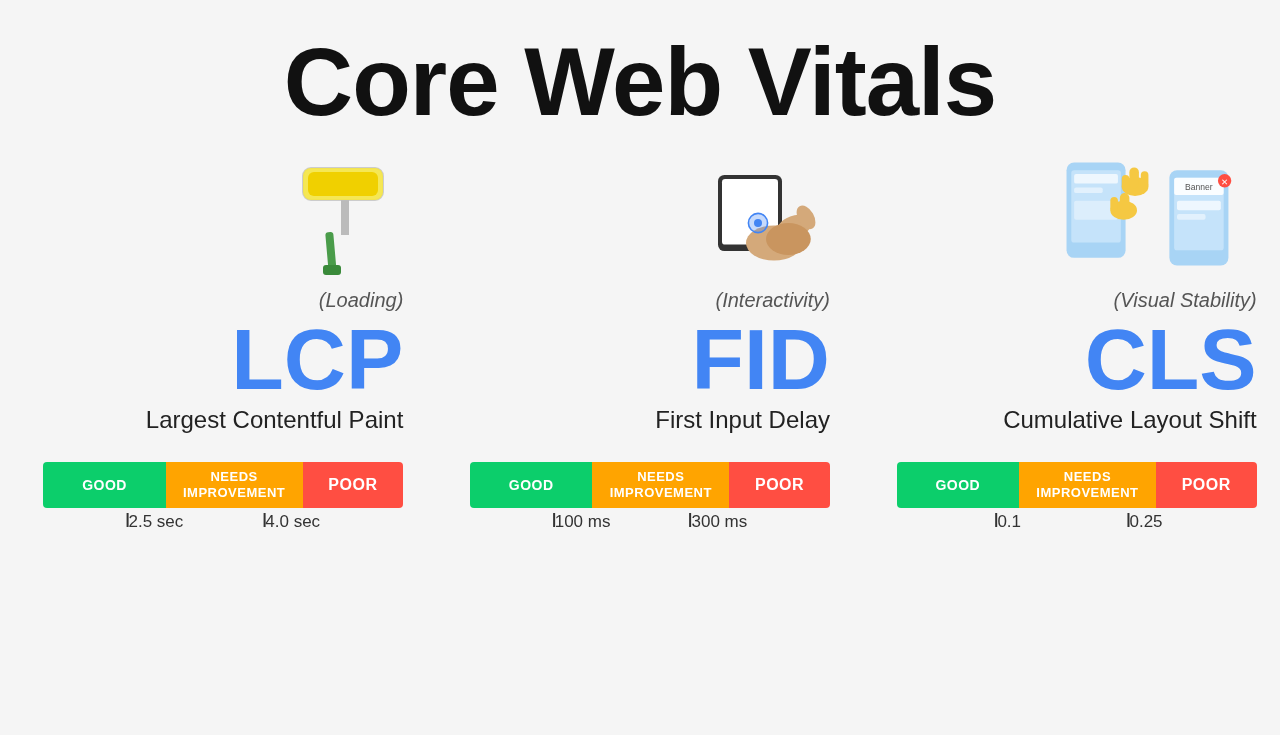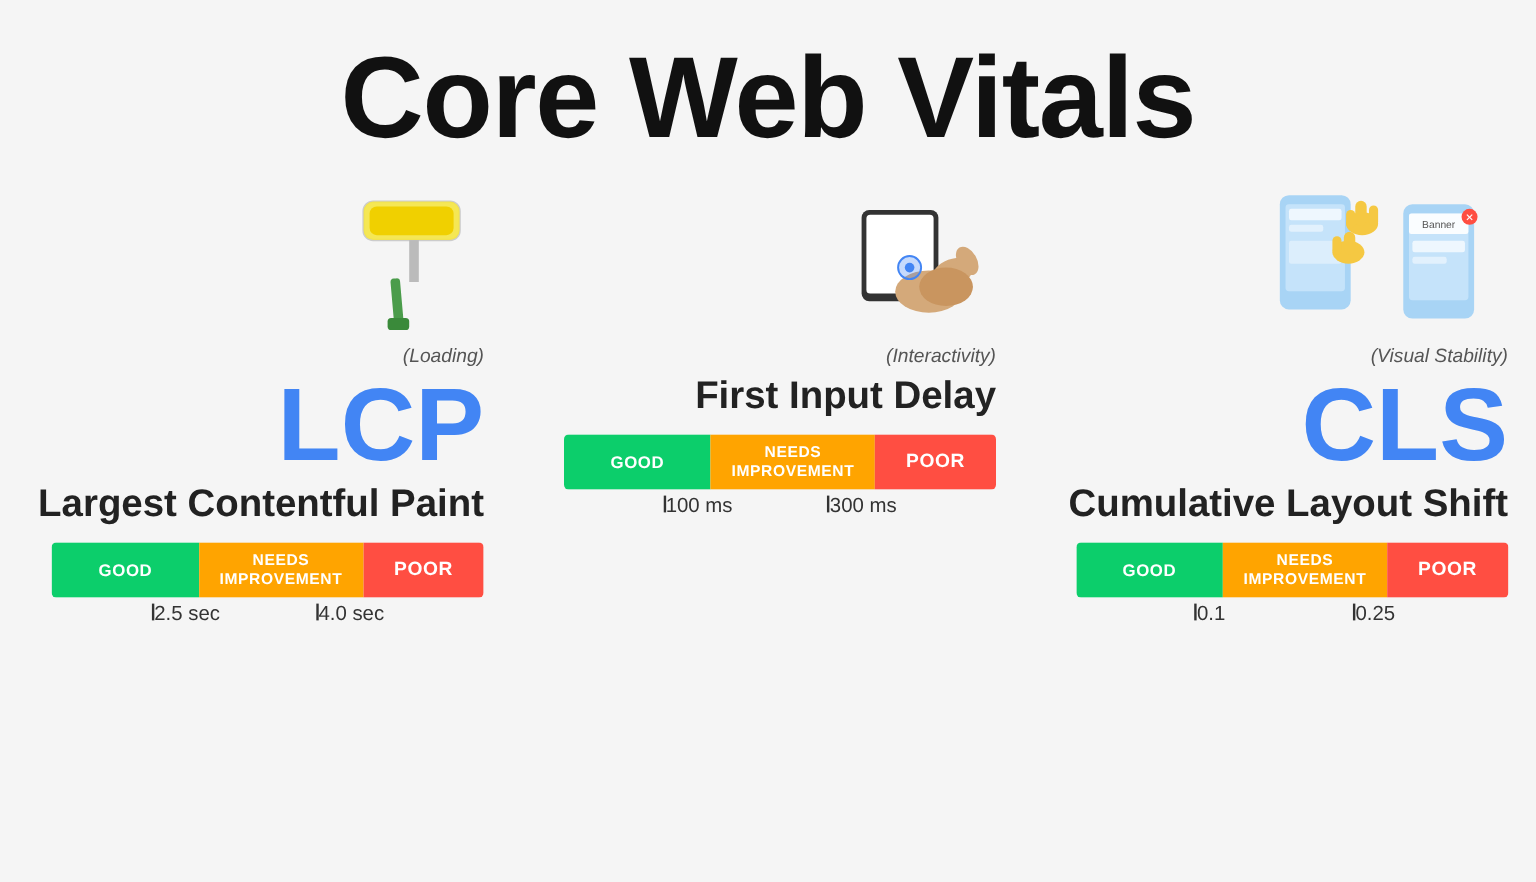--- a/index.html
+++ b/index.html
@@ -42,41 +42,41 @@
 
     .vital-icon {
       height: 140px;
       display: flex;
       align-items: center;
       justify-content: center;
       font-size: 80px;
     }
 
     .vital-category {
-      font-size: 16px;
+      font-size: 20px;
       color: #555;
       font-style: italic;
       margin-top: 4px;
       margin-bottom: 4px;
     }
 
     .vital-acronym {
       font-size: 86px;
       font-weight: 700;
       color: #4285f4;
       line-height: 1;
       margin-bottom: 4px;
     }
 
     .vital-name {
-      font-size: 32px;
-      font-weight: 700;
+      font-size: 24px;
+      font-weight: 400;
       color: #222;
       text-align: center;
-      margin-bottom: 14px;
+      margin-bottom: 28px;
     }
 
     .score-bar {
       display: flex;
       width: 360px;
       height: 46px;
       border-radius: 4px;
       overflow: hidden;
     }
 
@@ -217,20 +217,21 @@
         <ellipse cx="170" cy="68" rx="10" ry="16" fill="#d4a97a" transform="rotate(-30 170 68)"></ellipse>
         <ellipse cx="130" cy="100" rx="35" ry="22" fill="#d4a97a"></ellipse>
 
         <ellipse cx="148" cy="95" rx="28" ry="20" fill="#c9955f"></ellipse>
 
         <circle cx="110" cy="75" r="12" fill="rgba(66,133,244,0.3)" stroke="#4285f4" stroke-width="2"></circle>
         <circle cx="110" cy="75" r="5" fill="#4285f4"></circle>
       </svg>
     </div>
     <div class="vital-category">(Interactivity)</div>
+    <div class="vital-acronym">FID</div>
     <div class="vital-name">First Input Delay</div>
     <div class="score-bar">
       <div class="bar-good" style="width:34%">GOOD</div>
       <div class="bar-needs" style="width:38%">NEEDS<br>IMPROVEMENT</div>
       <div class="bar-poor" style="width:28%">POOR</div>
     </div>
     <div class="threshold-markers">
       <div class="marker" style="left:31%; transform:translateX(-50%)">
         <div class="marker-line"></div>
         <div class="marker-label">100 ms</div>

